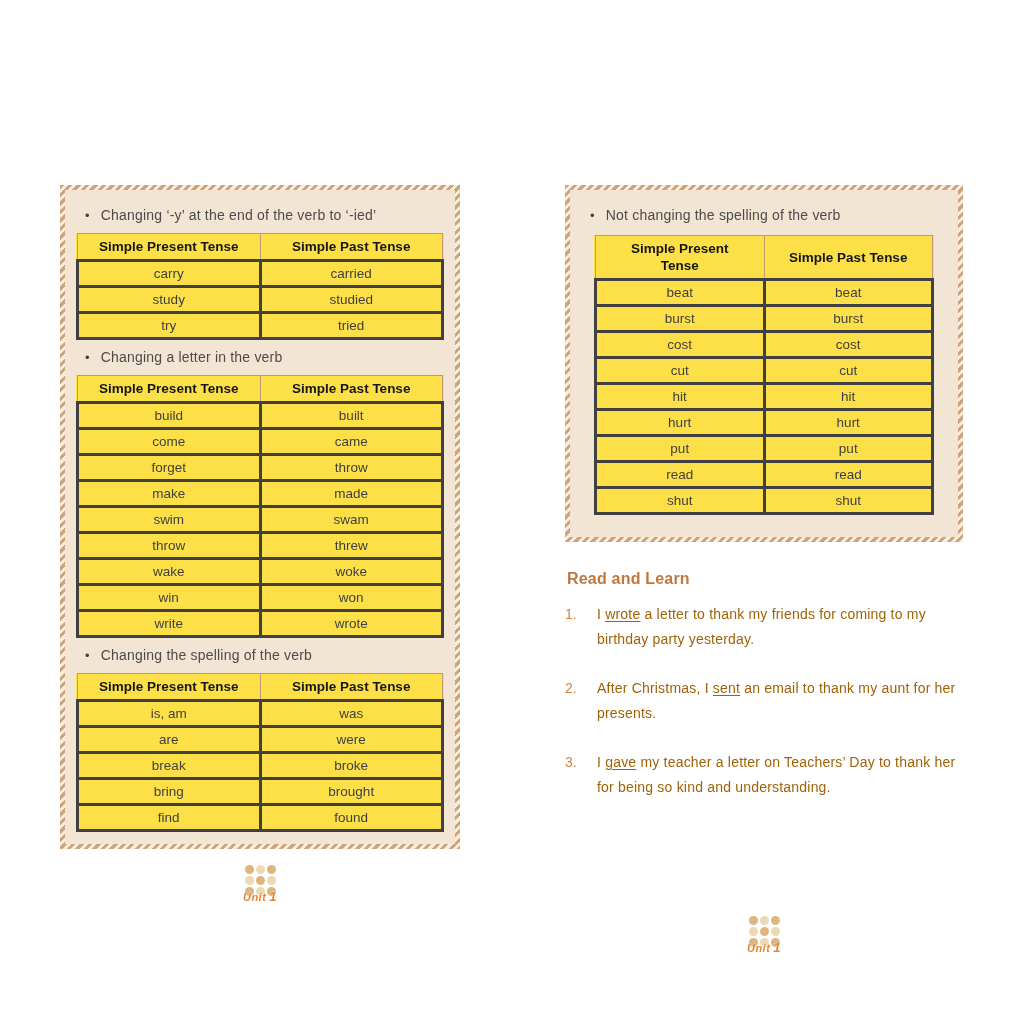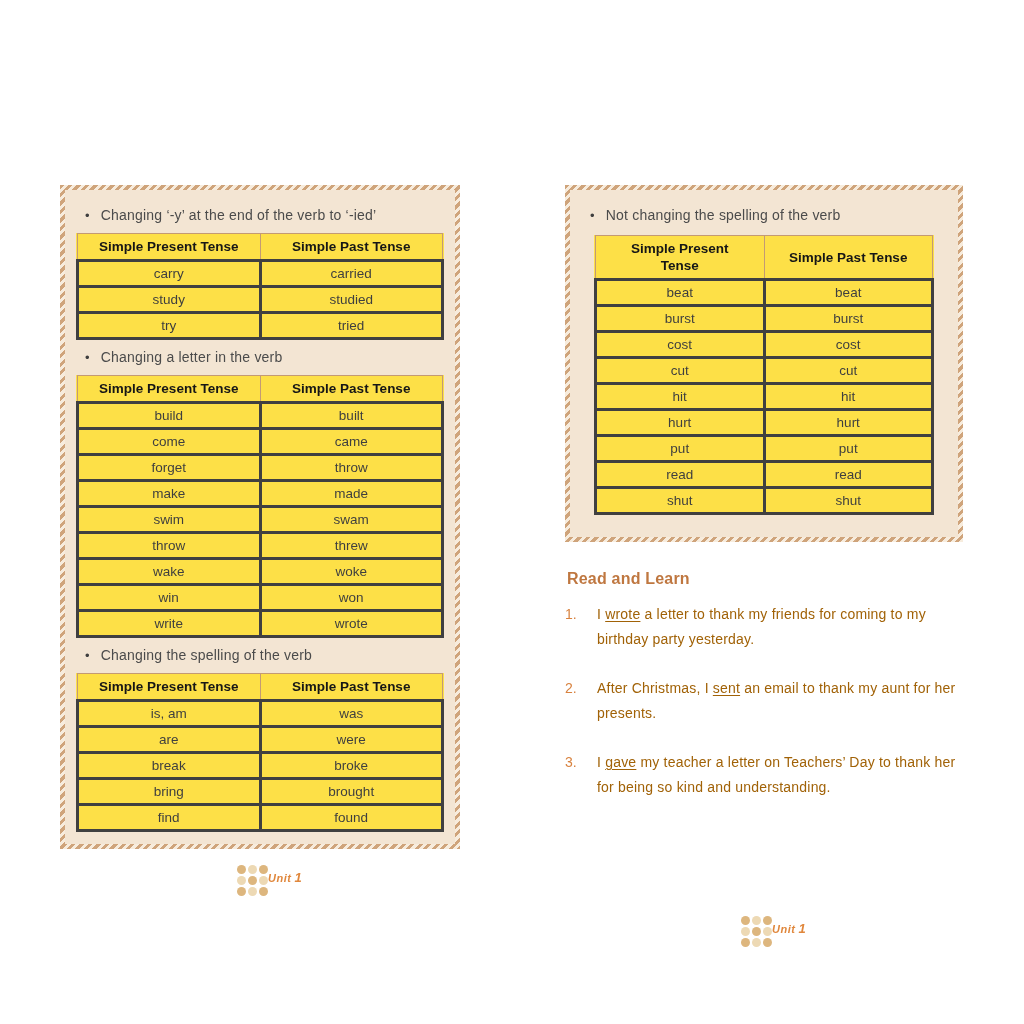--- a/index.html
+++ b/index.html
@@ -49,21 +49,21 @@
   }
   .rl-list { list-style:none; margin-top:14px; }
   .rl-item { display:flex; margin-top:24px; }
   .rl-item:first-child { margin-top:10px; }
   .rl-num { width:32px; flex:0 0 32px; color:#d8823f; font-size:14px; line-height:25px; }
   .rl-text { flex:1; font-size:14px; line-height:25px; color:#a16207; letter-spacing:0.2px; }
   .u { text-decoration:underline; text-underline-offset:2px; }
 
   .unit-logo {
     width:46px; margin:16px auto 0 auto; position:relative;
-    display:flex; flex-direction:row; align-items:center;
+    display:flex; flex-direction:column; align-items:center;
   }
   .dots { display:grid; grid-template-columns:repeat(3,9px); gap:2px; }
   .dot { width:9px; height:9px; border-radius:50%; background:#ddb67e; }
   .dot.lt { background:#edd9b4; }
   .unit-text {
     margin-top:-7px; color:#e0873c; font-style:italic; font-weight:bold;
     font-size:11px; letter-spacing:0.5px; white-space:nowrap;
     text-shadow:0 0 2px #ffffff;
   }
   .unit-text .unit-num { font-size:13px; margin-left:3px; }

